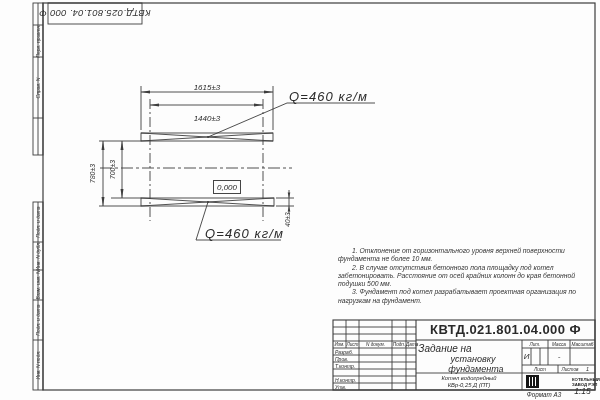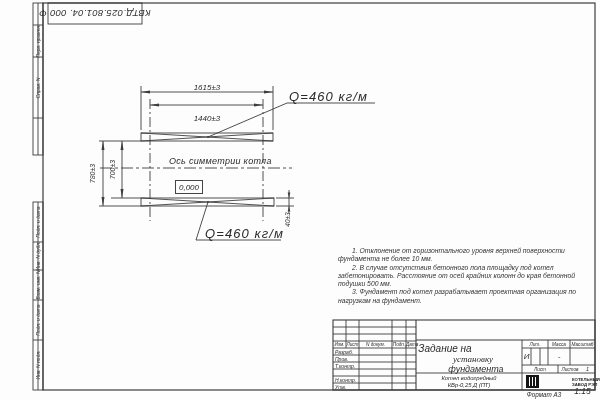--- a/index.html
+++ b/index.html
@@ -8,21 +8,21 @@
     font-family:"Liberation Sans",sans-serif;color:#2a2a2a;overflow:hidden;
   }
   svg.lines{position:absolute;left:0;top:0;}
   .t{position:absolute;font-style:italic;white-space:nowrap;color:#2a2a2a;}
   .c{text-align:center;}
   .up{font-style:normal;}
   .vbox{position:absolute;display:flex;align-items:center;justify-content:center;overflow:visible;}
   .vbox>span{transform:rotate(-90deg);white-space:nowrap;font-style:italic;font-size:5px;color:#333;}
   .dimv>span{font-size:7px;}
   .flip{transform:rotate(180deg);display:inline-block;}
-  .levelbox{position:absolute;border:1px solid #444;display:flex;align-items:center;justify-content:center;}
+  .levelbox{position:absolute;border:1px solid #444;display:flex;align-items:center;justify-content:center;margin-left:38px;}
   .notes{position:absolute;left:338px;top:247px;width:236px;font-size:6.8px;line-height:8.3px;font-style:italic;color:#333;}
   .notes .ln{white-space:nowrap;}
   .notes .ind{text-indent:14px;}
   .logo-mark{position:absolute;left:526px;top:375px;width:13px;height:13px;background:#141414;}
   .logo-mark::after{content:"";position:absolute;left:3px;top:2px;right:3px;bottom:2px;
     background:repeating-linear-gradient(90deg,#fff 0 1.2px,#141414 1.2px 3.2px);}
   .kvzr{font-weight:800;font-style:normal;font-size:11.5px;letter-spacing:.5px;color:#111;margin-top:23px;}
   .company{font-style:normal;font-weight:700;font-size:4.3px;line-height:5.2px;color:#222;}
   .docnum{font-style:normal;font-weight:600;font-size:13px;letter-spacing:.4px;}
   .hcell{font-size:4.7px;font-style:italic;}
@@ -164,21 +164,20 @@
     <span>Подп. и дата</span>
     </div>
   <div class="vbox" style="left:33px;top:340px;width:10px;height:50px;">
     <span>Инв. N подл.</span>
     </div>
 
   <div class="t c" style="left:177px;top:82.5px;width:60px;font-size:8px;">1615±3</div>
   <div class="t c" style="left:177px;top:95.5px;width:60px;font-size:8px;margin-top:18px;">1440±3</div>
   <div class="t qlabel" style="left:289px;top:89px;">Q=460 кг/м</div>
   <div class="t qlabel" style="left:205px;top:226px;">Q=460 кг/м</div>
-  <div class="t" style="left:169px;top:156px;font-size:9px;letter-spacing:.3px;">Ось симметрии котла</div>
   <div class="levelbox" style="left:175px;top:180px;width:26px;height:12px;">
     <span class="t" style="position:static;font-size:8px;">0,000</span>
   </div>
   <div class="vbox dimv" style="left:88px;top:141px;width:10px;height:65px;">
     <span style="font-size:7px;">780±3</span>
     </div>
   <div class="vbox dimv" style="left:108px;top:141px;width:10px;height:57px;">
     <span style="font-size:7px;">700±3</span>
     </div>
   <div class="vbox dimv" style="left:282px;top:209px;width:10px;height:20px;">
@@ -188,35 +187,36 @@
   <div class="notes">
     <div class="ln ind">1. Отклонение от горизонтального уровня верхней поверхности</div>
     <div class="ln">фундамента не более 10 мм.</div>
     <div class="ln ind">2. В случае отсутствия бетонного пола площадку под котел</div>
     <div class="ln">забетонировать. Расстояние от осей крайних колонн до края бетонной</div>
     <div class="ln">подушки 500 мм.</div>
     <div class="ln ind">3. Фундамент под котел разрабатывает проектная организация по</div>
     <div class="ln">нагрузкам на фундамент.</div>
   </div>
 
+  <div class="t c docnum" style="left:416px;top:322px;width:179px;">КВТД.021.801.04.000 Ф</div>
 
   <div class="t c hcell" style="left:333px;top:342px;width:13px;">Изм.</div>
   <div class="t c hcell" style="left:346px;top:342px;width:13px;">Лист</div>
   <div class="t c hcell" style="left:359px;top:342px;width:33px;">N докум.</div>
   <div class="t c hcell" style="left:392px;top:342px;width:14px;">Подп.</div>
   <div class="t c hcell" style="left:406px;top:342px;width:10px;">Дата</div>
 
   <div class="t rowlab" style="left:335px;top:349px;">Разраб.</div>
   <div class="t rowlab" style="left:335px;top:356px;">Пров.</div>
   <div class="t rowlab" style="left:335px;top:363px;">Т.контр.</div>
   <div class="t rowlab" style="left:335px;top:377px;">Н.контр.</div>
   <div class="t rowlab" style="left:335px;top:384px;">Утв.</div>
 
   <div class="t c" style="left:392px;top:343px;width:106px;font-size:10px;">Задание на</div>
-  <div class="t c" style="left:416px;top:353.5px;width:114px;font-size:9px;font-family:Liberation Serif, serif;">установку</div>
+  <div class="t c" style="left:416px;top:353.5px;width:114px;font-size:9px;">установку</div>
   <div class="t c" style="left:416px;top:363.5px;width:120px;font-size:9px;">фундамента</div>
 
   <div class="t c" style="left:416px;top:375px;width:106px;font-size:5.8px;">Котел водогрейный</div>
   <div class="t c" style="left:416px;top:382px;width:106px;font-size:5.8px;">КВр-0,25 Д (ПТ)</div>
 
   <div class="t c hcell" style="left:522px;top:341.5px;width:26px;">Лит.</div>
   <div class="t c hcell" style="left:548px;top:341.5px;width:22px;">Масса</div>
   <div class="t c hcell" style="left:570px;top:341.5px;width:25px;">Масштаб</div>
   <div class="t c" style="left:522px;top:352px;width:9px;font-size:8px;">И</div>
   <div class="t c" style="left:548px;top:352px;width:22px;font-size:8px;">-</div>

